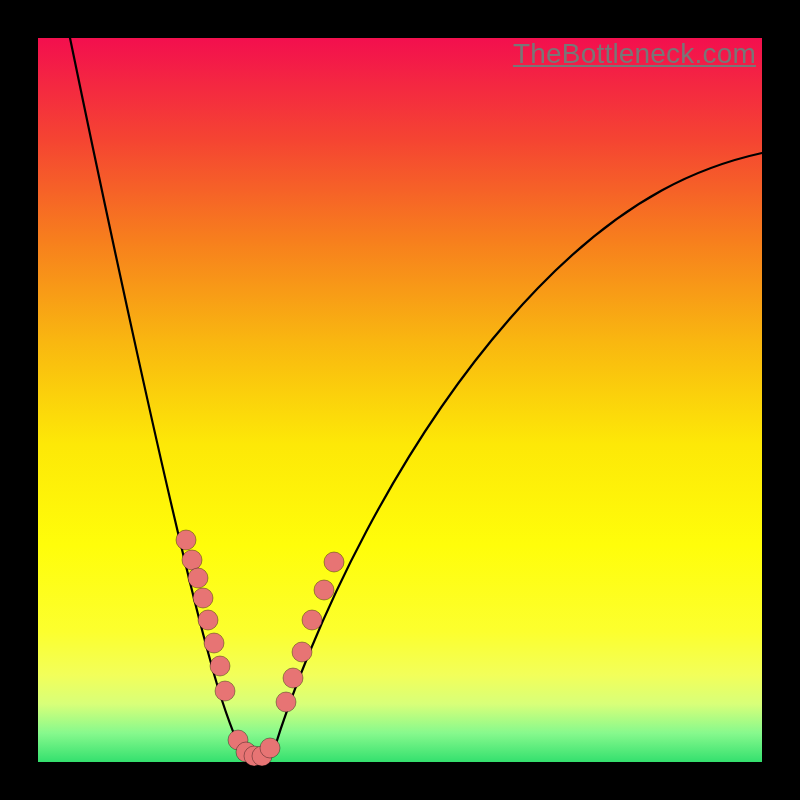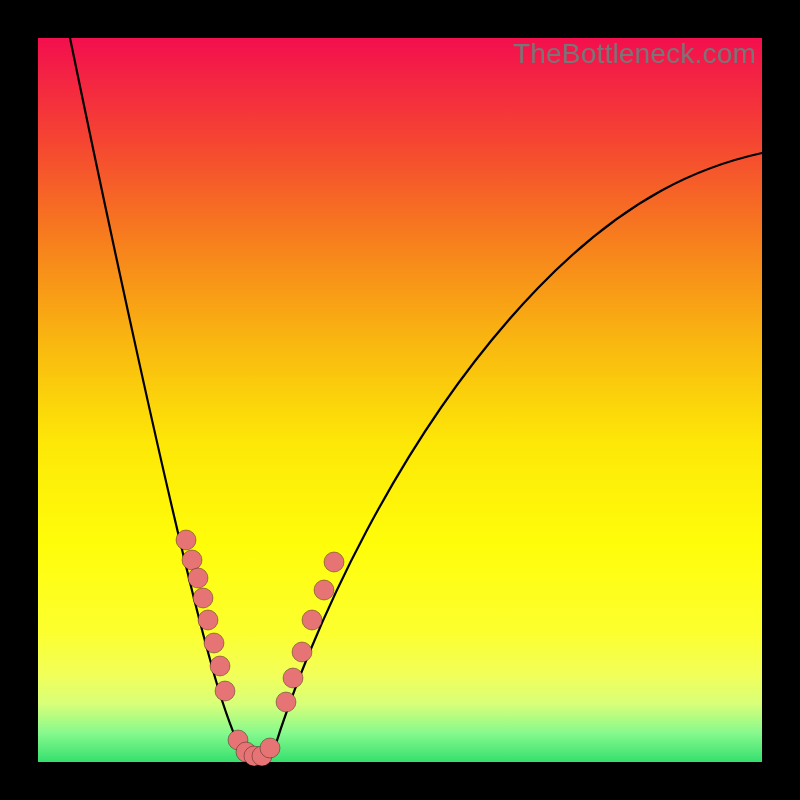--- a/index.html
+++ b/index.html
@@ -41,20 +41,21 @@
     position: absolute;
     top: 0;
     right: 6px;
     font-family: Arial, Helvetica, sans-serif;
     font-size: 28px;
     font-weight: normal;
     color: #777;
     line-height: 1;
     padding-top: 2px;
     letter-spacing: 0.2px;
+    text-decoration: underline;
   }
   svg.curve {
     position: absolute;
     left: 0;
     top: 0;
     width: 724px;
     height: 724px;
     overflow: visible;
   }
   .curve path {

